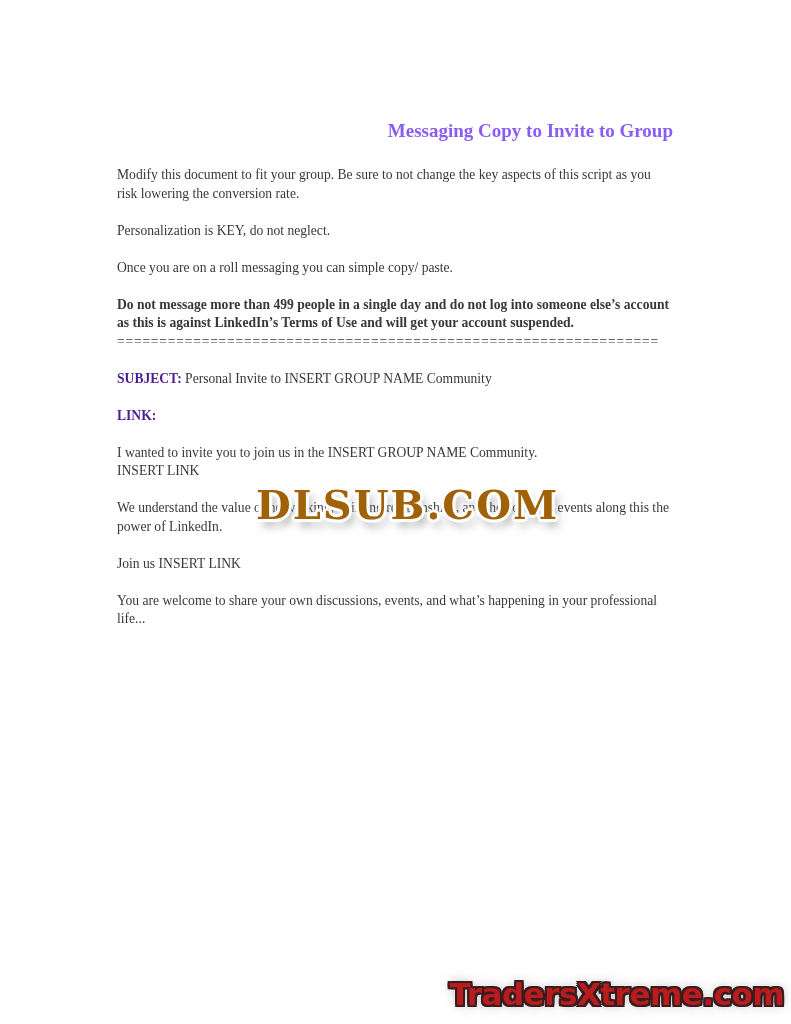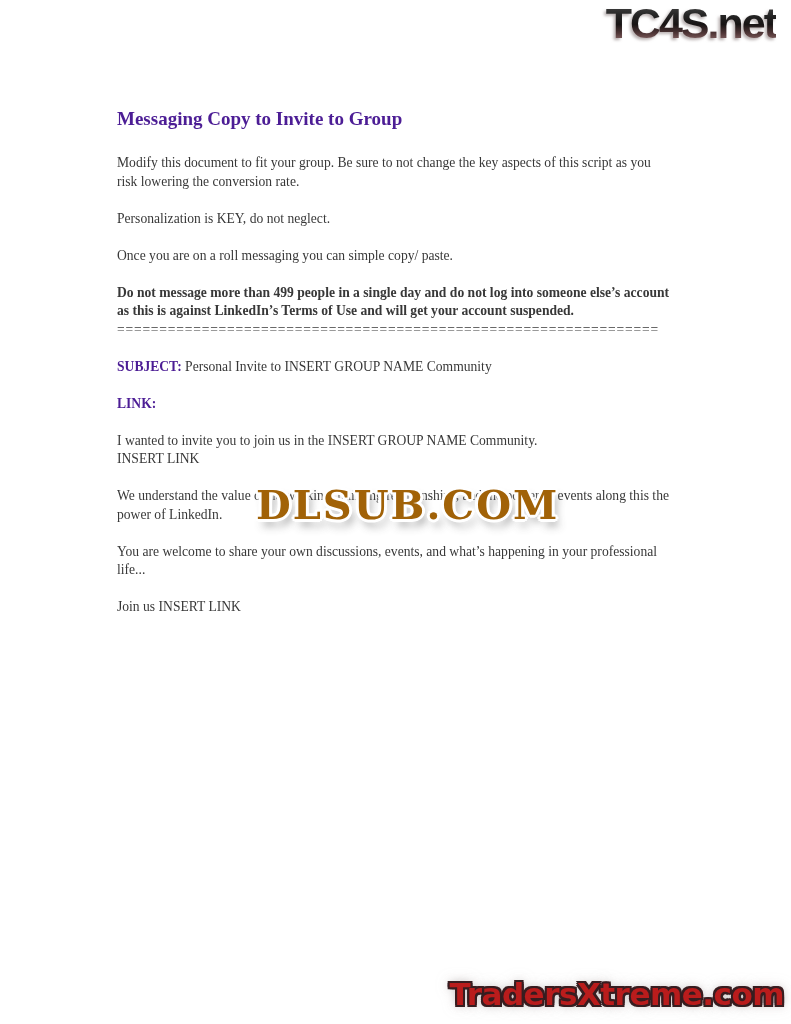--- a/index.html
+++ b/index.html
@@ -33,26 +33,26 @@
   .doc {
     position: absolute;
     left: 117px;
     top: 107px;
     width: 556px;
     color: #383838;
     font-size: 13.6px;
     line-height: 18.5px;
   }
   .doc-title {
-    margin: 0 0 24px 0;
-    text-align: left;
+    margin: 12px 0 24px 0;
+    text-align: right;
     font-size: 19px;
     line-height: 23px;
     font-weight: bold;
-    color: #4c1d95;
+    color: #8b5cf6;
   }
   .para { margin: 0 0 18.5px 0; }
   .para.tight { margin-bottom: 0; font-weight: bold; }
   .para strong { color: #4c1d95; }
   .para.separator {
     letter-spacing: 0.8px;
     white-space: nowrap;
     overflow: hidden;
   }
 
@@ -90,35 +90,34 @@
       -2px 0 0 #371d20, 2px 0 0 #371d20, 0 -2px 0 #371d20, 0 2px 0 #371d20,
       0 0 8px rgba(160,150,150,0.65),
       0 0 14px rgba(190,180,180,0.5);
   }
 </style>
 </head>
 <body>
 
 <div class="page">
 
-  <div class="logo-tc4s">TC4S.net</div>
 
   <div class="doc">
     <h1 class="doc-title">Messaging Copy to Invite to Group</h1>
 
   <p class="para">Modify this document to fit your group. Be sure to not change the key aspects of this script as you risk lowering the conversion rate.</p>
       <p class="para">Personalization is KEY, do not neglect.</p>
       <p class="para">Once you are on a roll messaging you can simple copy/ paste.</p>
       <p class="para tight">Do not message more than 499 people in a single day and do not log into someone else’s account as this is against LinkedIn’s Terms of Use and will get your account suspended.</p>
       <p class="para separator">================================================================</p>
       <p class="para"><strong>SUBJECT:</strong> Personal Invite to INSERT GROUP NAME Community</p>
       <p class="para"><strong>LINK:</strong></p>
       <p class="para">I wanted to invite you to join us in the INSERT GROUP NAME Community.<br>INSERT LINK</p>
       <p class="para">We understand the value of networking, building relationships, and the power of events along this the power of LinkedIn.</p>
+      <p class="para">Join us INSERT LINK</p>
       <p class="para">You are welcome to share your own discussions, events, and what’s happening in your professional life...</p>
-      <p class="para">Join us INSERT LINK</p>
     </div>
 
   <div class="stamp">DLSUB.COM</div>
 
   <div class="logo-traders">TradersXtreme.com</div>
 
 </div>
 
 </body></html>

